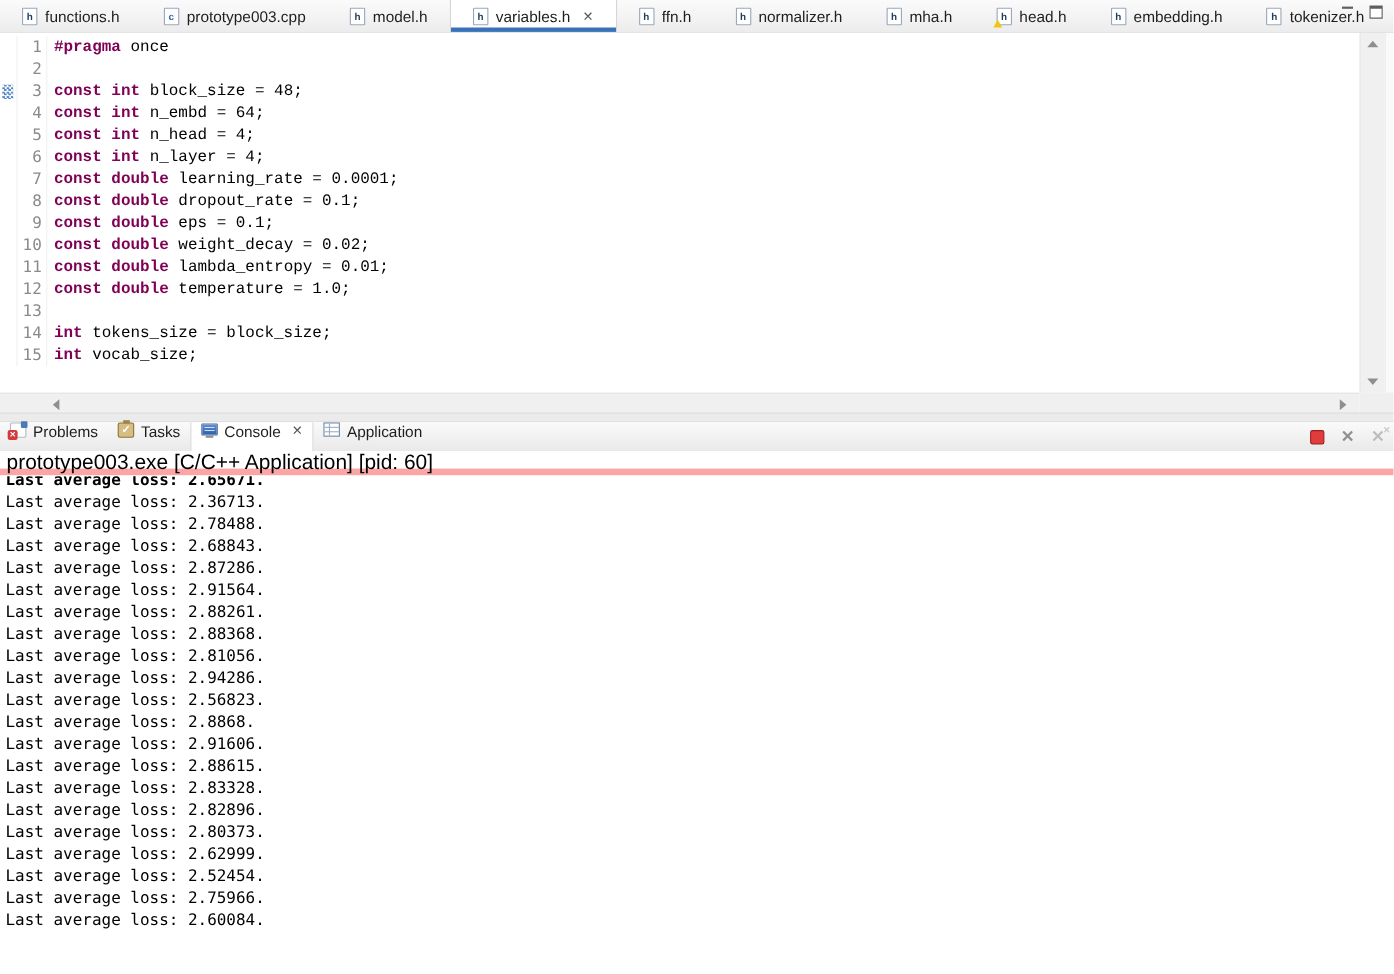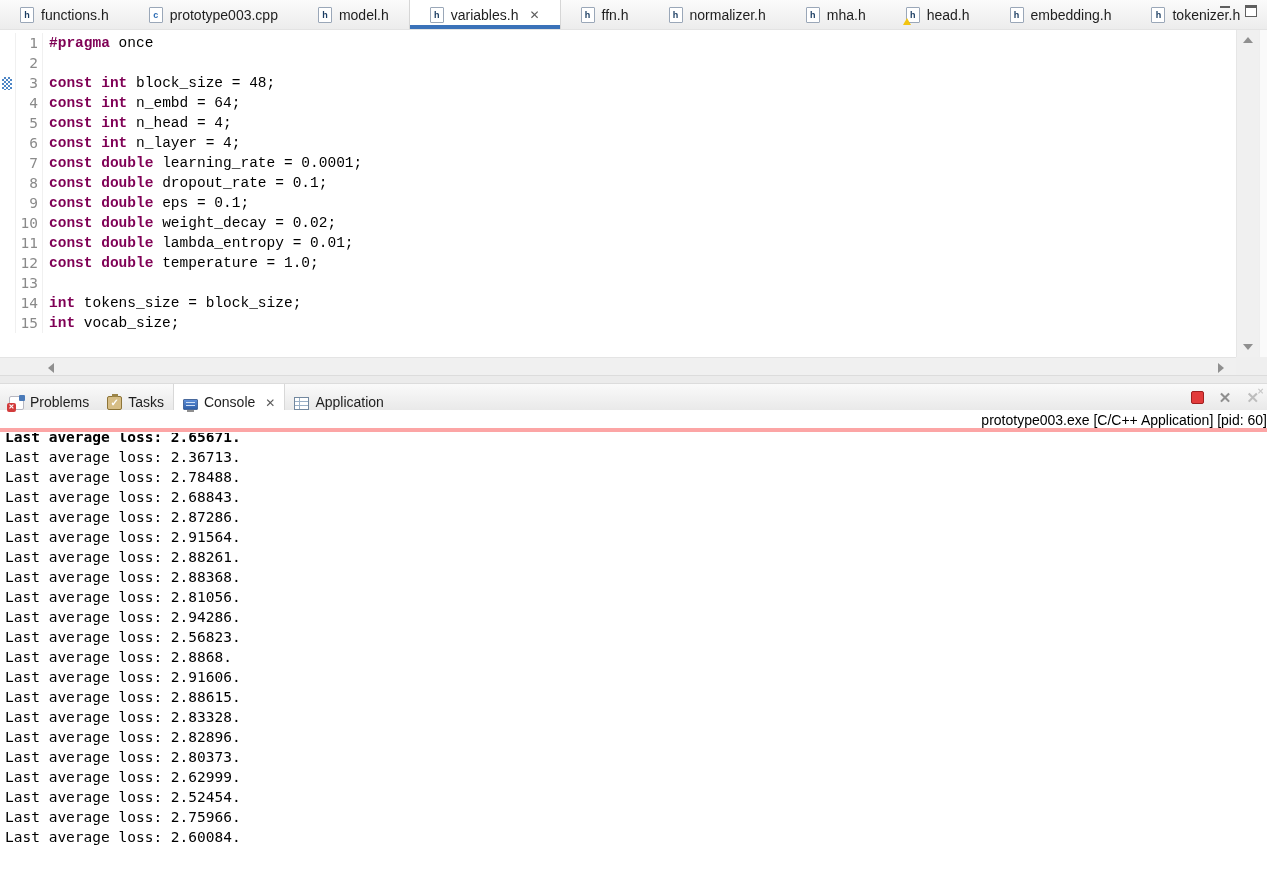--- a/index.html
+++ b/index.html
@@ -58,21 +58,21 @@
   .arr.right{ right:12px; top:5px;  border-top:5px solid transparent; border-bottom:5px solid transparent; border-left:6px solid #8f8f8f; }
 
   
   .sash { position:absolute; top:375px; left:0; right:0; height:9px; background:#ebebeb;
           border-top:1px solid #dcdcdc; border-bottom:1px solid #dcdcdc; }
 
   
   .panel { position:absolute; top:384px; left:0; right:0; bottom:0; background:#fff; }
   .ptabbar { position:relative; height:26px; background:linear-gradient(#fafafa,#e9e9e9);
              display:flex; align-items:stretch; }
-  .ptab { display:flex; align-items:flex-end; gap:6px; padding:0 9px; font-size:14px; color:#1e1e1e; white-space:nowrap; }
+  .ptab { display:flex; align-items:flex-start; gap:6px; padding:0 9px; font-size:14px; color:#1e1e1e; white-space:nowrap; }
   .ptab.active { background:#fff; border-left:1px solid #d8d8d8; border-right:1px solid #d8d8d8; }
   .picon { width:15px; height:14px; display:inline-block; position:relative; flex:none; }
   .picon.problems { background:#fff; border:1px solid #b6b6c0; border-radius:2px; }
   .picon.problems::before { content:"✕"; position:absolute; left:-3px; bottom:-3px; width:9px; height:9px;
         line-height:9px; text-align:center; font:bold 7px "Liberation Sans",sans-serif; color:#fff;
         background:#d23b3b; border-radius:2px; }
   .picon.problems::after { content:""; position:absolute; right:-2px; top:-2px; width:6px; height:6px;
         background:#4a7ab8; border-radius:1px; }
   .picon.tasks { background:#d6bd85; border:1px solid #8d7437; border-radius:2px; }
   .picon.tasks::before { content:"✓"; position:absolute; inset:0; text-align:center; line-height:13px;
@@ -85,22 +85,22 @@
   .picon.console::after { content:""; position:absolute; bottom:-3px; left:3px; right:3px; height:2px; background:#8f8f8f; }
   .picon.properties { background:#fff; border:1px solid #72889f; height:13px; }
   .picon.properties::before { content:""; position:absolute; left:0; right:0; top:3px; height:1px;
         background:#9ab0c6; box-shadow:0 4px 0 #9ab0c6; }
   .picon.properties::after { content:""; position:absolute; left:4px; top:0; bottom:0; width:1px; background:#9ab0c6; }
   .ptoolbar { position:absolute; right:8px; top:0; height:26px; display:flex; align-items:center; gap:15px; }
   .tterm { width:13px; height:13px; background:var(--stop,#e23b3b); border:1px solid #a02020; border-radius:2px; }
   .tx  { color:#8f8f8f; font:bold 15px "Liberation Sans",sans-serif; line-height:13px; }
   .txa { color:#bdbdbd; font:bold 15px "Liberation Sans",sans-serif; line-height:13px; position:relative; }
   .txa::after { content:"✕"; position:absolute; top:-6px; right:-5px; font-size:8px; color:#c7c7c7; }
-  .process { height:22px; line-height:21px; padding-left:6px; font-size:14px; color:#000;
-             background:#fff; border-bottom:4px solid #fca5a5;text-align:right; }
+  .process { height:22px; line-height:21px; padding-left:6px; font-size:19px; color:#000;
+             background:#fff; border-bottom:6px solid #fca5a5; }
   .output { position:absolute; top:49px; left:0; right:0; bottom:0; overflow:hidden; padding-left:5px;
             font-family:"DejaVu Sans Mono","Liberation Mono",monospace; font-size:14.5px;
             line-height:20px; color:#000; }
   .output .cline:first-child { margin-top:-6px;font-weight:bold; }
 </style>
 </head>
 <body>
 
 <div class="app">
 

